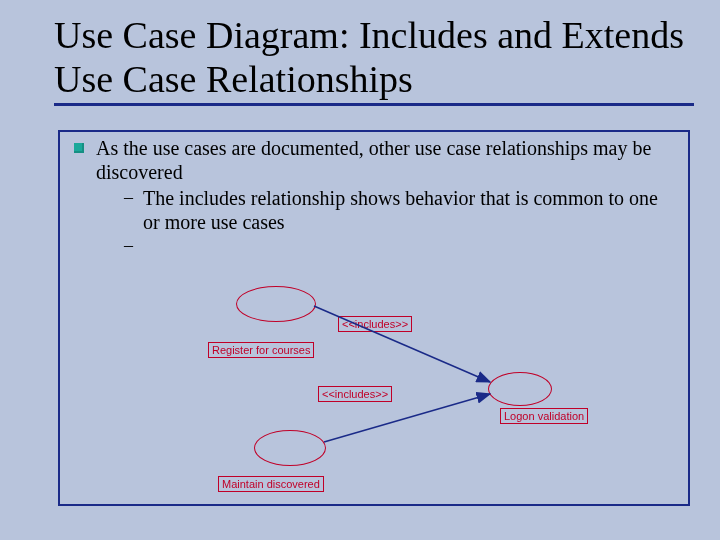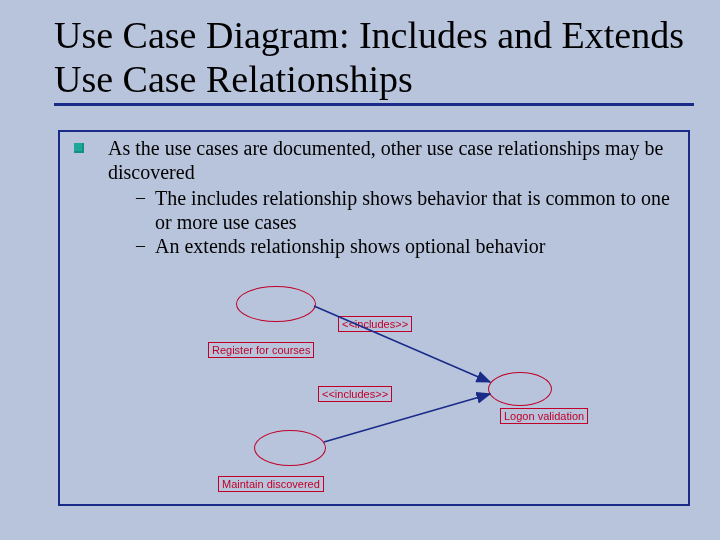--- a/index.html
+++ b/index.html
@@ -50,21 +50,21 @@
     top: 136px;
     left: 74px;
     right: 42px;
     font-size: 20px;
     color: #000;
     line-height: 1.2;
   }
   .bullet-row {
     display: flex;
     align-items: flex-start;
-    gap: 24px;
+    gap: 12px;
   }
   .bullet-square {
     width: 10px;
     height: 10px;
     background: #1aa89a;
     flex: 0 0 auto;
     margin-top: 7px;
     box-shadow: inset -2px -2px 0 rgba(0,0,0,0.15);
   }
   .sub-list {
@@ -137,21 +137,20 @@
       <div class="bullet-square"></div>
       <div>
         <div>As the use cases are documented, other use case relationships may be discovered</div>
         <div class="sub-list">
           <div class="sub-row">
             <div class="dash">–</div>
             <div>The includes  relationship shows behavior that is common to one or more use cases</div>
           </div>
           <div class="sub-row">
             <div class="dash">–</div>
-            <div>An extends relationship shows optional behavior</div>
           </div>
         </div>
       </div>
     </div>
   </div>
 
   <div class="diagram">
     <div class="ellipse top"></div>
     <div class="ellipse mid"></div>
     <div class="ellipse right"></div>

